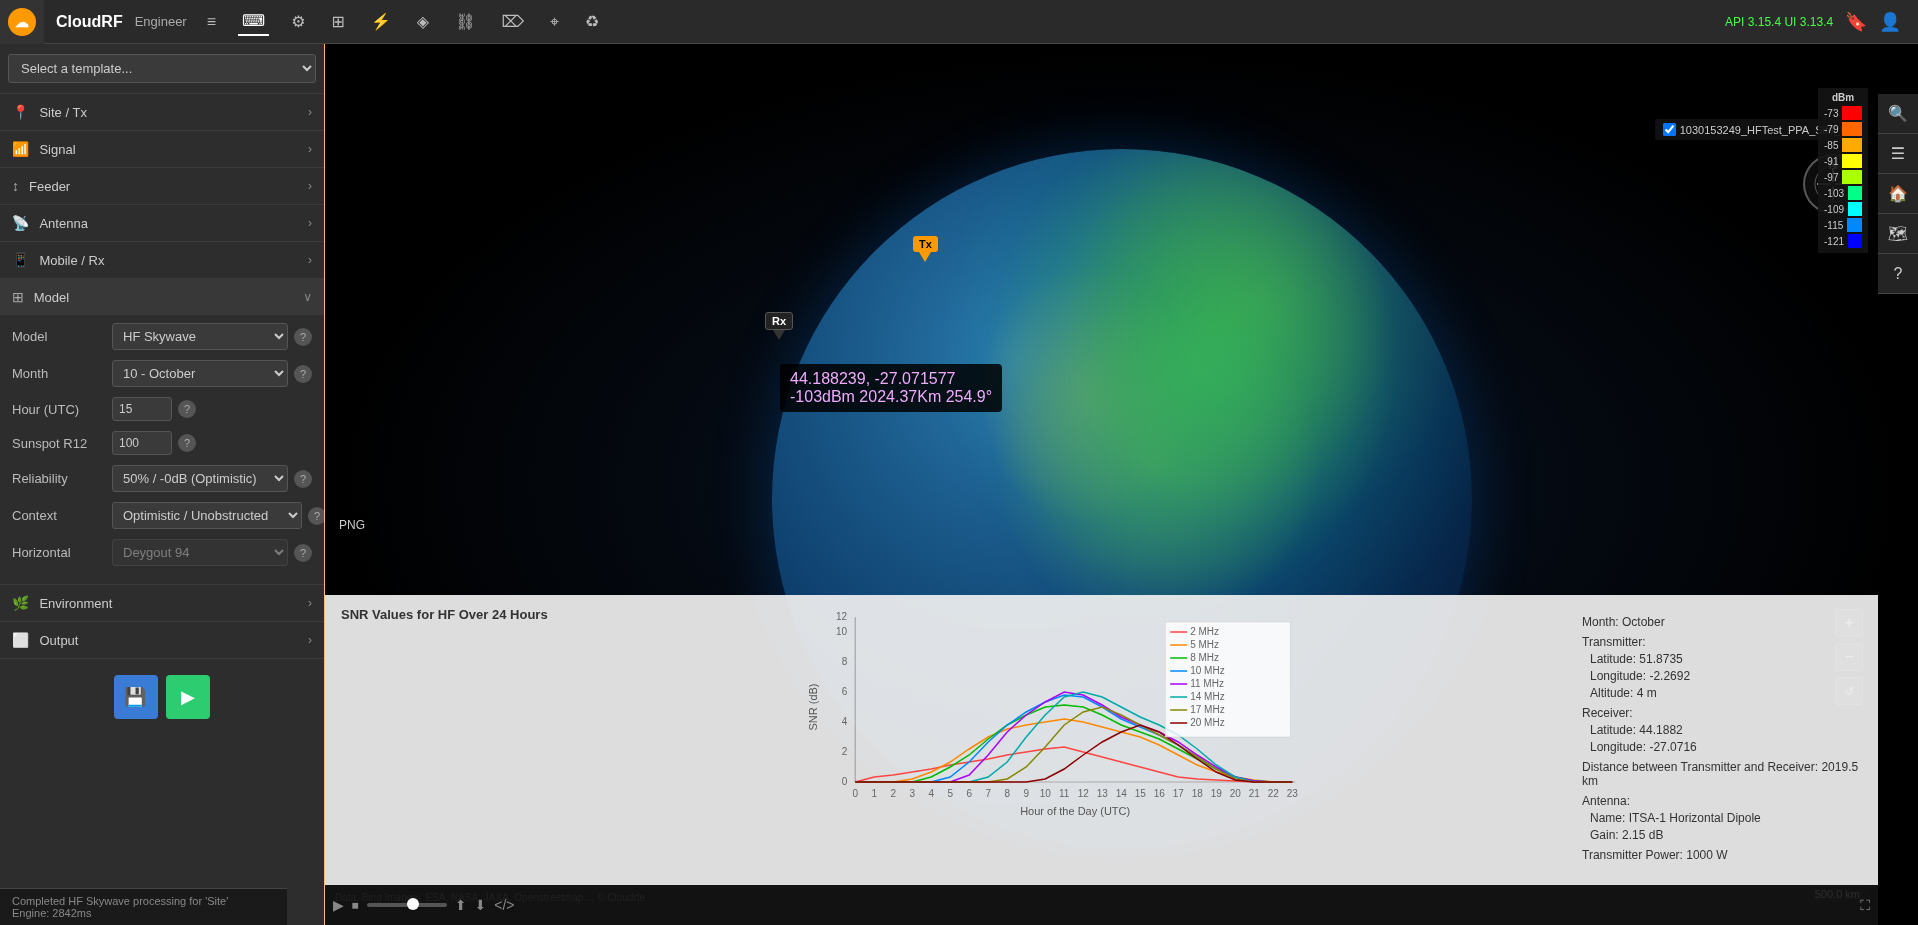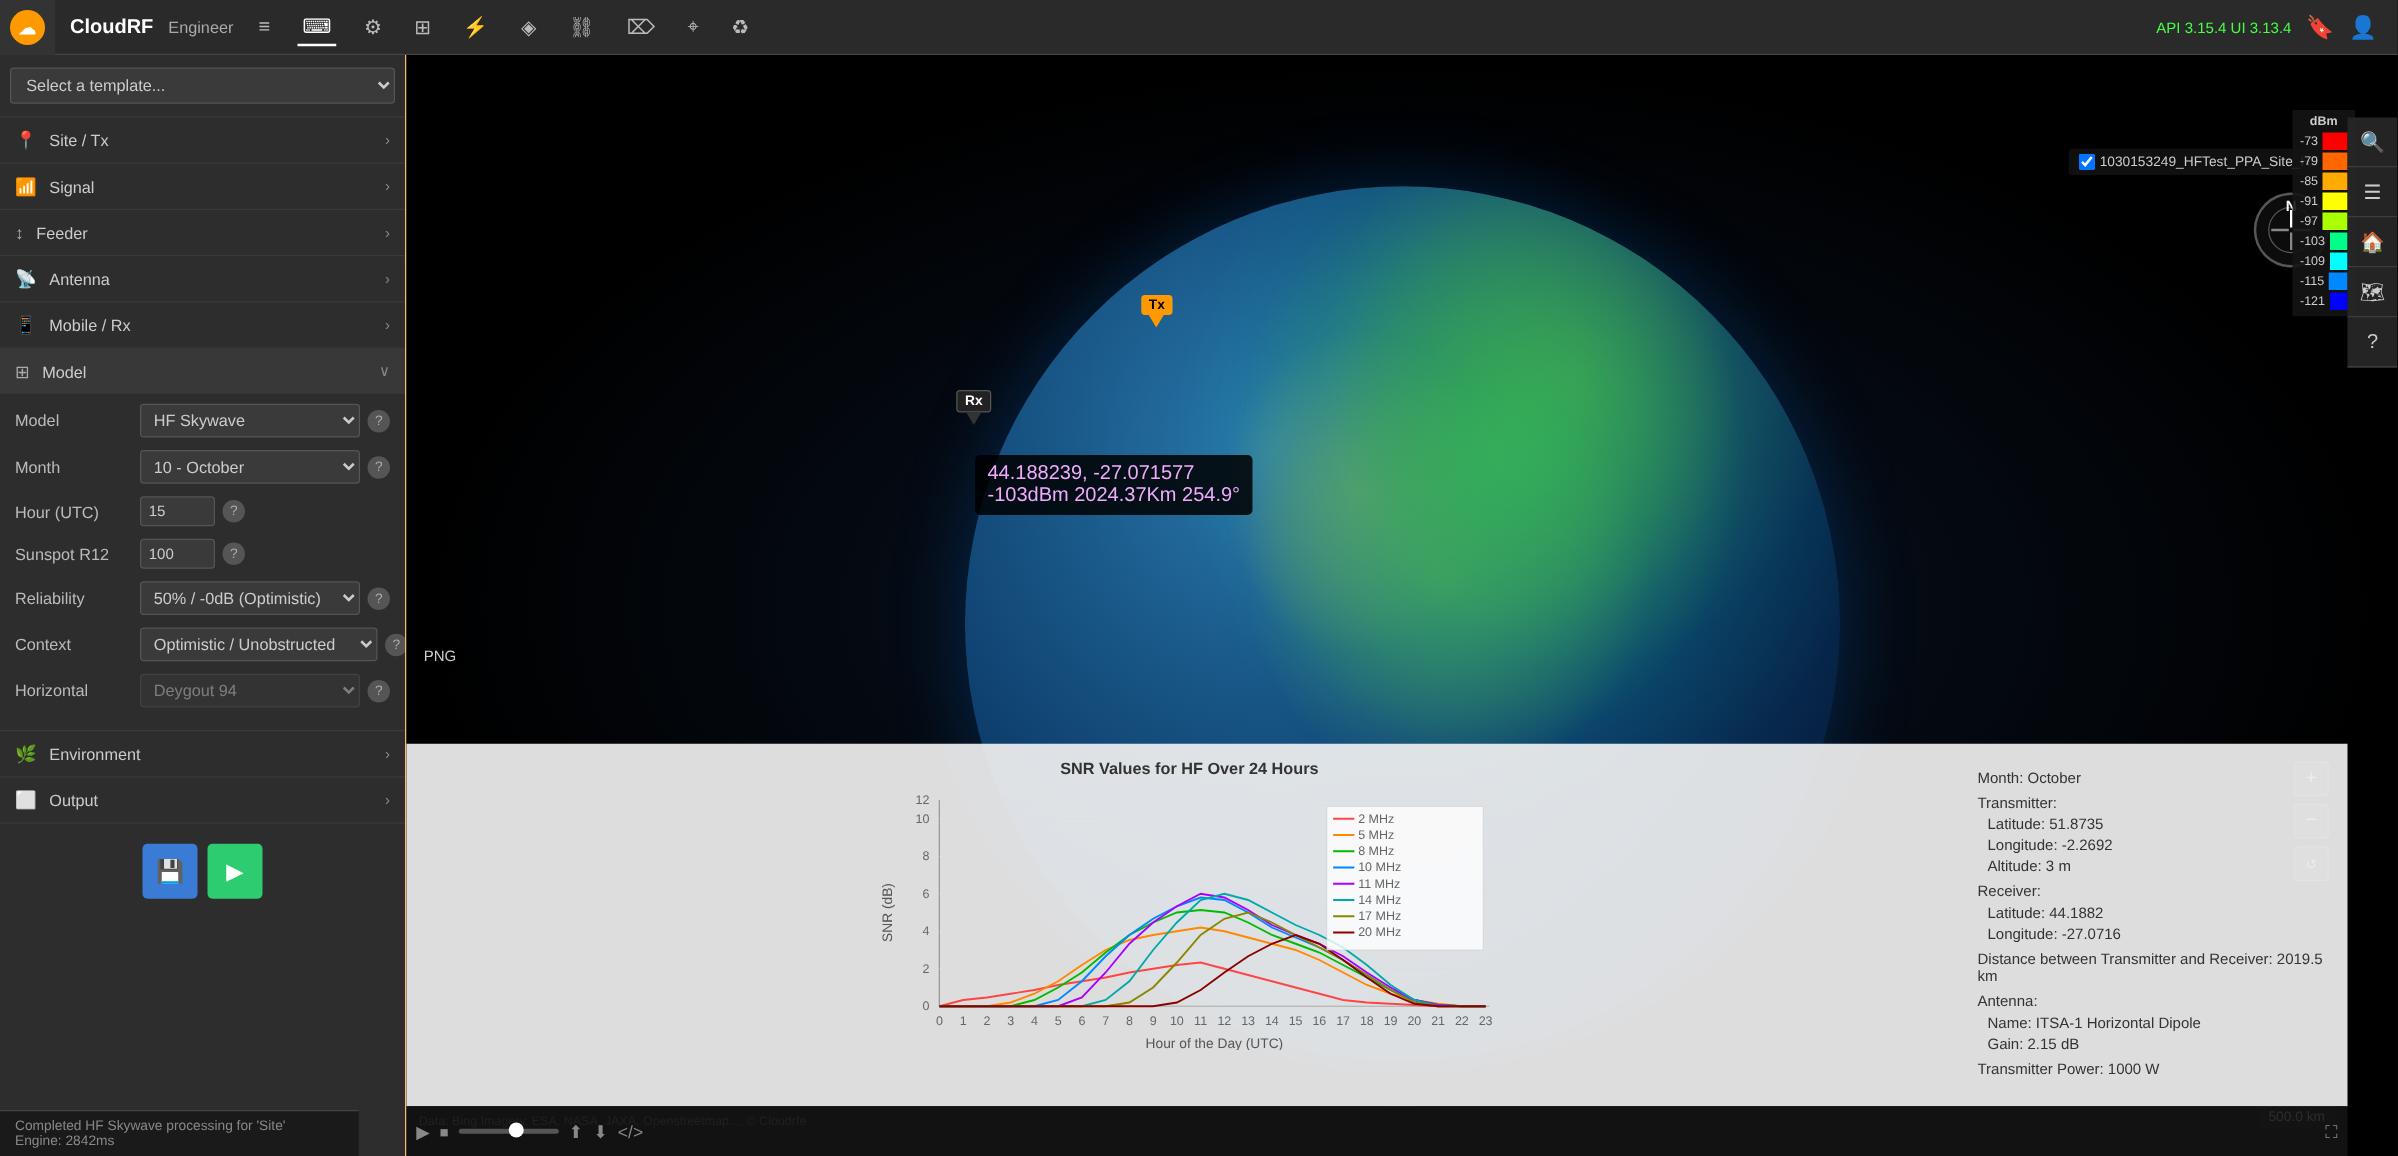--- a/index.html
+++ b/index.html
@@ -265,21 +265,21 @@
       font-size: 12px; color: #ccc; background: rgba(0,0,0,0.5); padding: 2px 4px;
     }
 
     
     .snr-chart-overlay {
       position: absolute; bottom: 40px; left: 0; right: 40px;
       background: rgba(240,240,240,0.92); padding: 12px 16px 8px;
       height: 290px; display: flex; gap: 20px;
     }
     .chart-area {
-      flex: 1; display: flex; flex-direction: column;
+      flex: 1; display: flex; 
     }
     .chart-title {
       font-size: 13px; font-weight: bold; color: #333; text-align: center; margin-bottom: 8px;
     }
     .chart-svg-container { flex: 1; position: relative; }
     .chart-info {
       width: 280px; font-size: 12px; color: #333; padding-top: 8px;
     }
     .chart-info p { margin-bottom: 3px; }
     .chart-info .info-section { margin-top: 6px; }
@@ -551,21 +551,21 @@
   </div>
 
   <div id="right-toolbar">
     <button class="rt-btn">🔍</button>
     <button class="rt-btn">☰</button>
     <button class="rt-btn">🏠</button>
     <button class="rt-btn">🗺</button>
     <button class="rt-btn">?</button>
   </div>
 
-  <div id="legend-bar" style="position:absolute;top:44px;right:34px;width:50px;background:rgba(20,20,20,0.9);padding:4px 2px;">
+  <div id="legend-bar" style="position:absolute;top:44px;right:50px;width:50px;background:rgba(20,20,20,0.9);padding:4px 2px;">
     <div style="font-size:10px;color:#ccc;text-align:center;font-weight:bold;padding-bottom:2px;">dBm</div>
     <div class="legend-row">
       <span class="legend-label">-73</span>
       <div class="legend-color" style="background:#ff0000;"></div>
     </div>
     <div class="legend-row">
       <span class="legend-label">-79</span>
       <div class="legend-color" style="background:#ff6600;"></div>
     </div>
     <div class="legend-row">
@@ -688,21 +688,21 @@
         </svg>
       </div>
     </div>
 
     <div class="chart-info">
       <p>Month: October</p>
       <div class="info-section">
         <p>Transmitter:</p>
         <p style="padding-left:8px;">Latitude: 51.8735</p>
         <p style="padding-left:8px;">Longitude: -2.2692</p>
-        <p style="padding-left:8px;">Altitude: 3 m</p>
+        <p style="padding-left:8px;">Altitude: 4 m</p>
       </div>
       <div class="info-section">
         <p>Receiver:</p>
         <p style="padding-left:8px;">Latitude: 44.1882</p>
         <p style="padding-left:8px;">Longitude: -27.0716</p>
       </div>
       <div class="info-section">
         <p>Distance between Transmitter and Receiver: 2019.5 km</p>
       </div>
       <div class="info-section">

